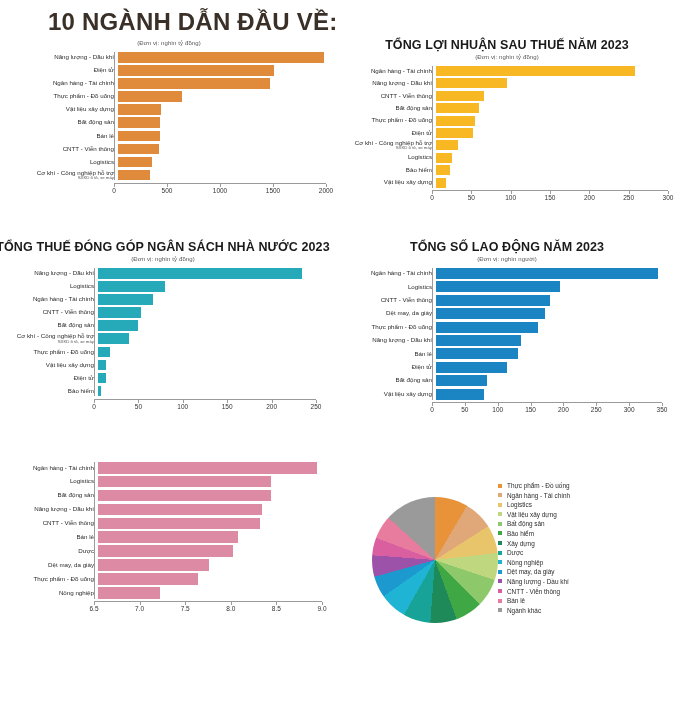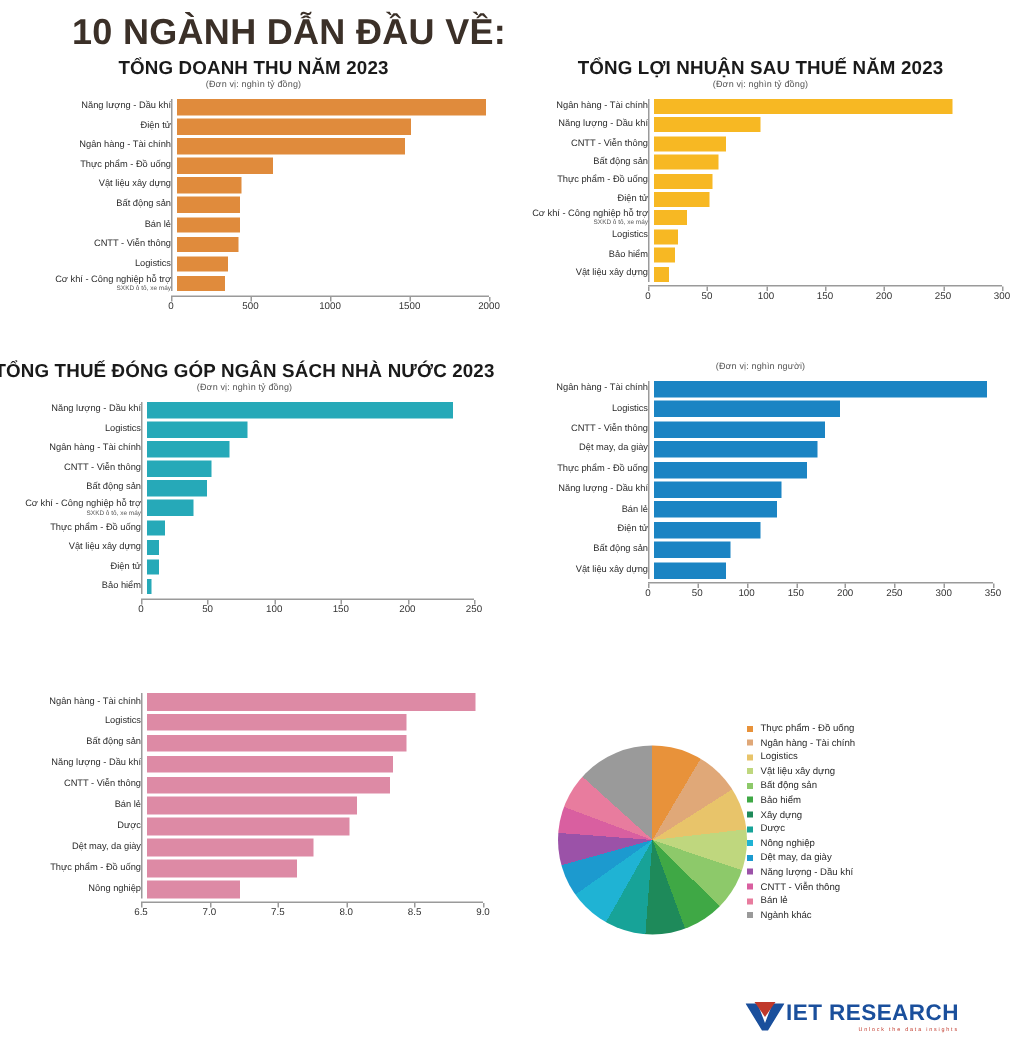--- a/index.html
+++ b/index.html
@@ -62,21 +62,20 @@
   .logo-tag{font-size:3.6px;color:#c0392b;letter-spacing:1.2px;text-align:right;margin-top:1px;}
 </style>
 </head>
 <body>
 
 <div class="page">
 
   <div class="main-title">10 NGÀNH DẪN ĐẦU VỀ:</div>
 
   <div class="panel" style="left:6px;top:38px;width:326px;">
-    <div class="chart-title">TỔNG DOANH THU NĂM 2023</div>
     <div class="chart-sub">(Đơn vị: nghìn tỷ đồng)</div>
     <div class="plot">
       <div class="rows" id="rows-0" style="position: relative;">
           <div class="row" style="height: 10.5px; margin-bottom: 2.6px;">
             <div class="cat" style="width: 108px;">
               <span>Năng lượng - Dầu khí</span>
             </div>
             <div class="barwrap" style="width: 212px; flex: 0 0 212px;">
               <div class="bar" style="width: 205.64px; background: rgb(224, 139, 60);"></div>
             </div>
@@ -377,20 +376,21 @@
           <div class="ticklabel" style="left: 133.2px;">150</div>
           <div class="tick" style="left: 177.6px;"></div>
           <div class="ticklabel" style="left: 177.6px;">200</div>
           <div class="tick" style="left: 222px;"></div>
           <div class="ticklabel" style="left: 222px;">250</div>
         </div>
     </div>
   </div>
 
   <div class="panel" style="left:340px;top:240px;width:334px;">
+    <div class="chart-title">TỔNG SỐ LAO ĐỘNG NĂM 2023</div>
     <div class="chart-sub">(Đơn vị: nghìn người)</div>
     <div class="plot">
       <div class="rows" id="rows-3" style="position: relative;">
           <div class="row" style="height: 11px; margin-bottom: 2.4px;">
             <div class="cat" style="width: 92px;">
               <span>Ngân hàng - Tài chính</span>
             </div>
             <div class="barwrap" style="width: 230px; flex: 0 0 230px;">
               <div class="bar" style="width: 222.114px; background: rgb(27, 132, 195);"></div>
             </div>
@@ -645,26 +645,14 @@
       <div class="legend-item">
         <span class="swatch" style="background: rgb(232, 124, 158);"></span>
         <span class="legend-label">Bán lẻ</span>
       </div>
       <div class="legend-item">
         <span class="swatch" style="background: rgb(154, 154, 154);"></span>
         <span class="legend-label">Ngành khác</span>
       </div>
     </div>
 
-  <div class="logo" style="left:497px;top:668px;">
-    <div class="logo-v">
-      <svg width="26" height="20" viewBox="0 0 26 20">
-        <polygon points="0,1 8,1 13,14 18,1 26,1 15,19 11,19" fill="#1a4f9c"></polygon>
-        <polygon points="6,0 20,0 13,10" fill="#c0392b"></polygon>
-      </svg>
-    </div>
-    <div>
-      <div class="logo-text">IET RESEARCH</div>
-      <div class="logo-tag">Unlock the data insights</div>
-    </div>
-  </div>
 
 </div>
 
 </body></html>

